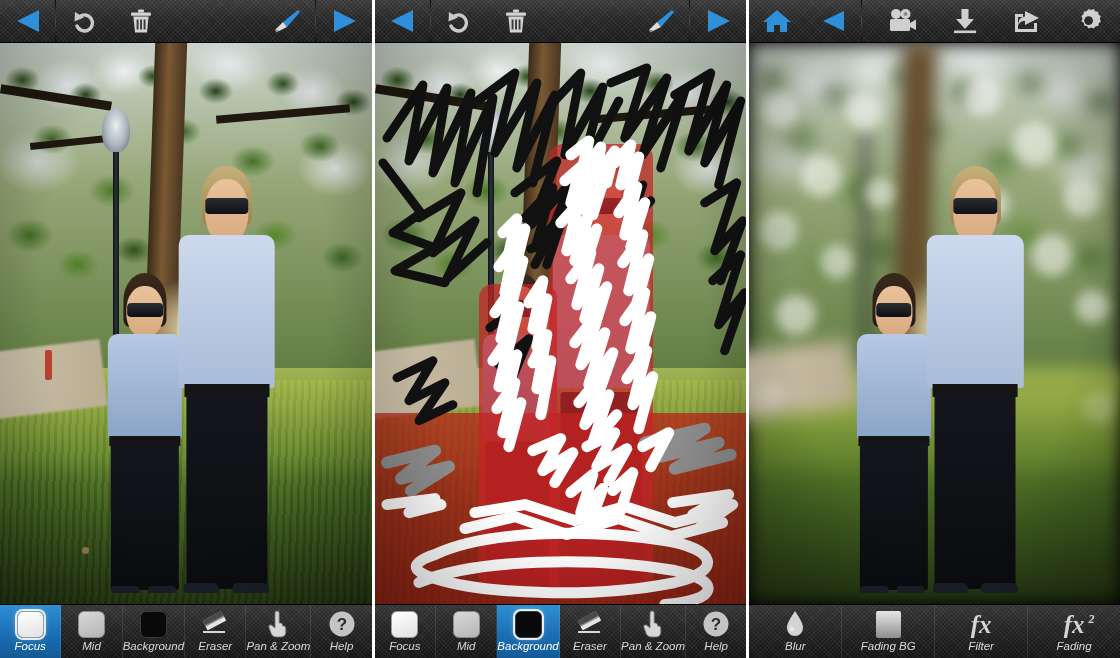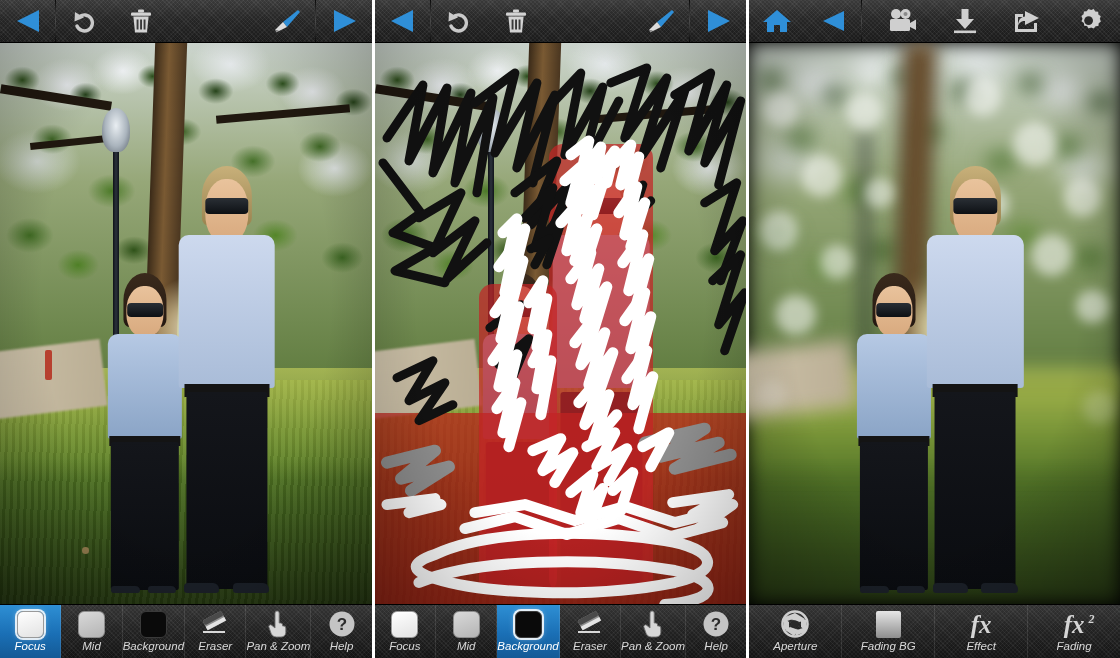--- a/index.html
+++ b/index.html
@@ -578,46 +578,38 @@
           <div class="shoe" style="left:6%;bottom:0;width:36%;"></div>
           <div class="shoe" style="right:6%;bottom:0;width:38%;"></div>
         </div>
         <div class="vignette"></div>
       </div>
     </div>
 
     <div class="botbar">
       <div class="cell">
         <div class="glyph">
-          <svg width="28" height="28" viewBox="0 0 28 28">
-            <circle cx="14" cy="14" r="12.5" fill="none" stroke="#cfcfcf" stroke-width="2.6"></circle>
-            <g fill="#cfcfcf">
-              <path d="M14 3 L24 9 L19 12 L9 9 Z"></path>
-              <path d="M25 10 L25 21 L20 17 L20 8 Z"></path>
-              <path d="M24 22 L14 26 L16 20 L25 17 Z"></path>
-              <path d="M13 26 L4 20 L9 17 L18 20 Z"></path>
-              <path d="M3 19 L3 8 L8 12 L8 21 Z"></path>
-              <path d="M4 7 L14 3 L12 9 L3 12 Z"></path>
-            </g>
-            <circle cx="14" cy="14" r="3.6" fill="#2a2a2a"></circle>
+          <svg width="22" height="28" viewBox="0 0 22 28">
+            <path d="M11 1 C16 9 19 13 19 18 A8 8 0 0 1 3 18 C3 13 6 9 11 1 Z" fill="#d4d4d4"></path>
+            <ellipse cx="8" cy="19" rx="2" ry="2.6" fill="#f2f2f2" opacity=".7"></ellipse>
           </svg>
         </div>
-        <div class="lab">Aperture</div>
+        <div class="lab">Blur</div>
       </div>
       <div class="cell">
         <div class="glyph">
             <div class="sw-fade"></div>
           </div>
         <div class="lab">Fading BG</div>
       </div>
       <div class="cell">
         <div class="glyph">
           <div class="fxtxt">fx</div>
         </div>
-        <div class="lab">Effect</div>
+        <div class="lab">Filter</div>
       </div>
       <div class="cell">
         <div class="glyph">
           <div class="fxtxt">
             <span>fx</span><sup>2</sup>
           </div>
         </div>
         <div class="lab">Fading</div>
       </div>
     </div>

